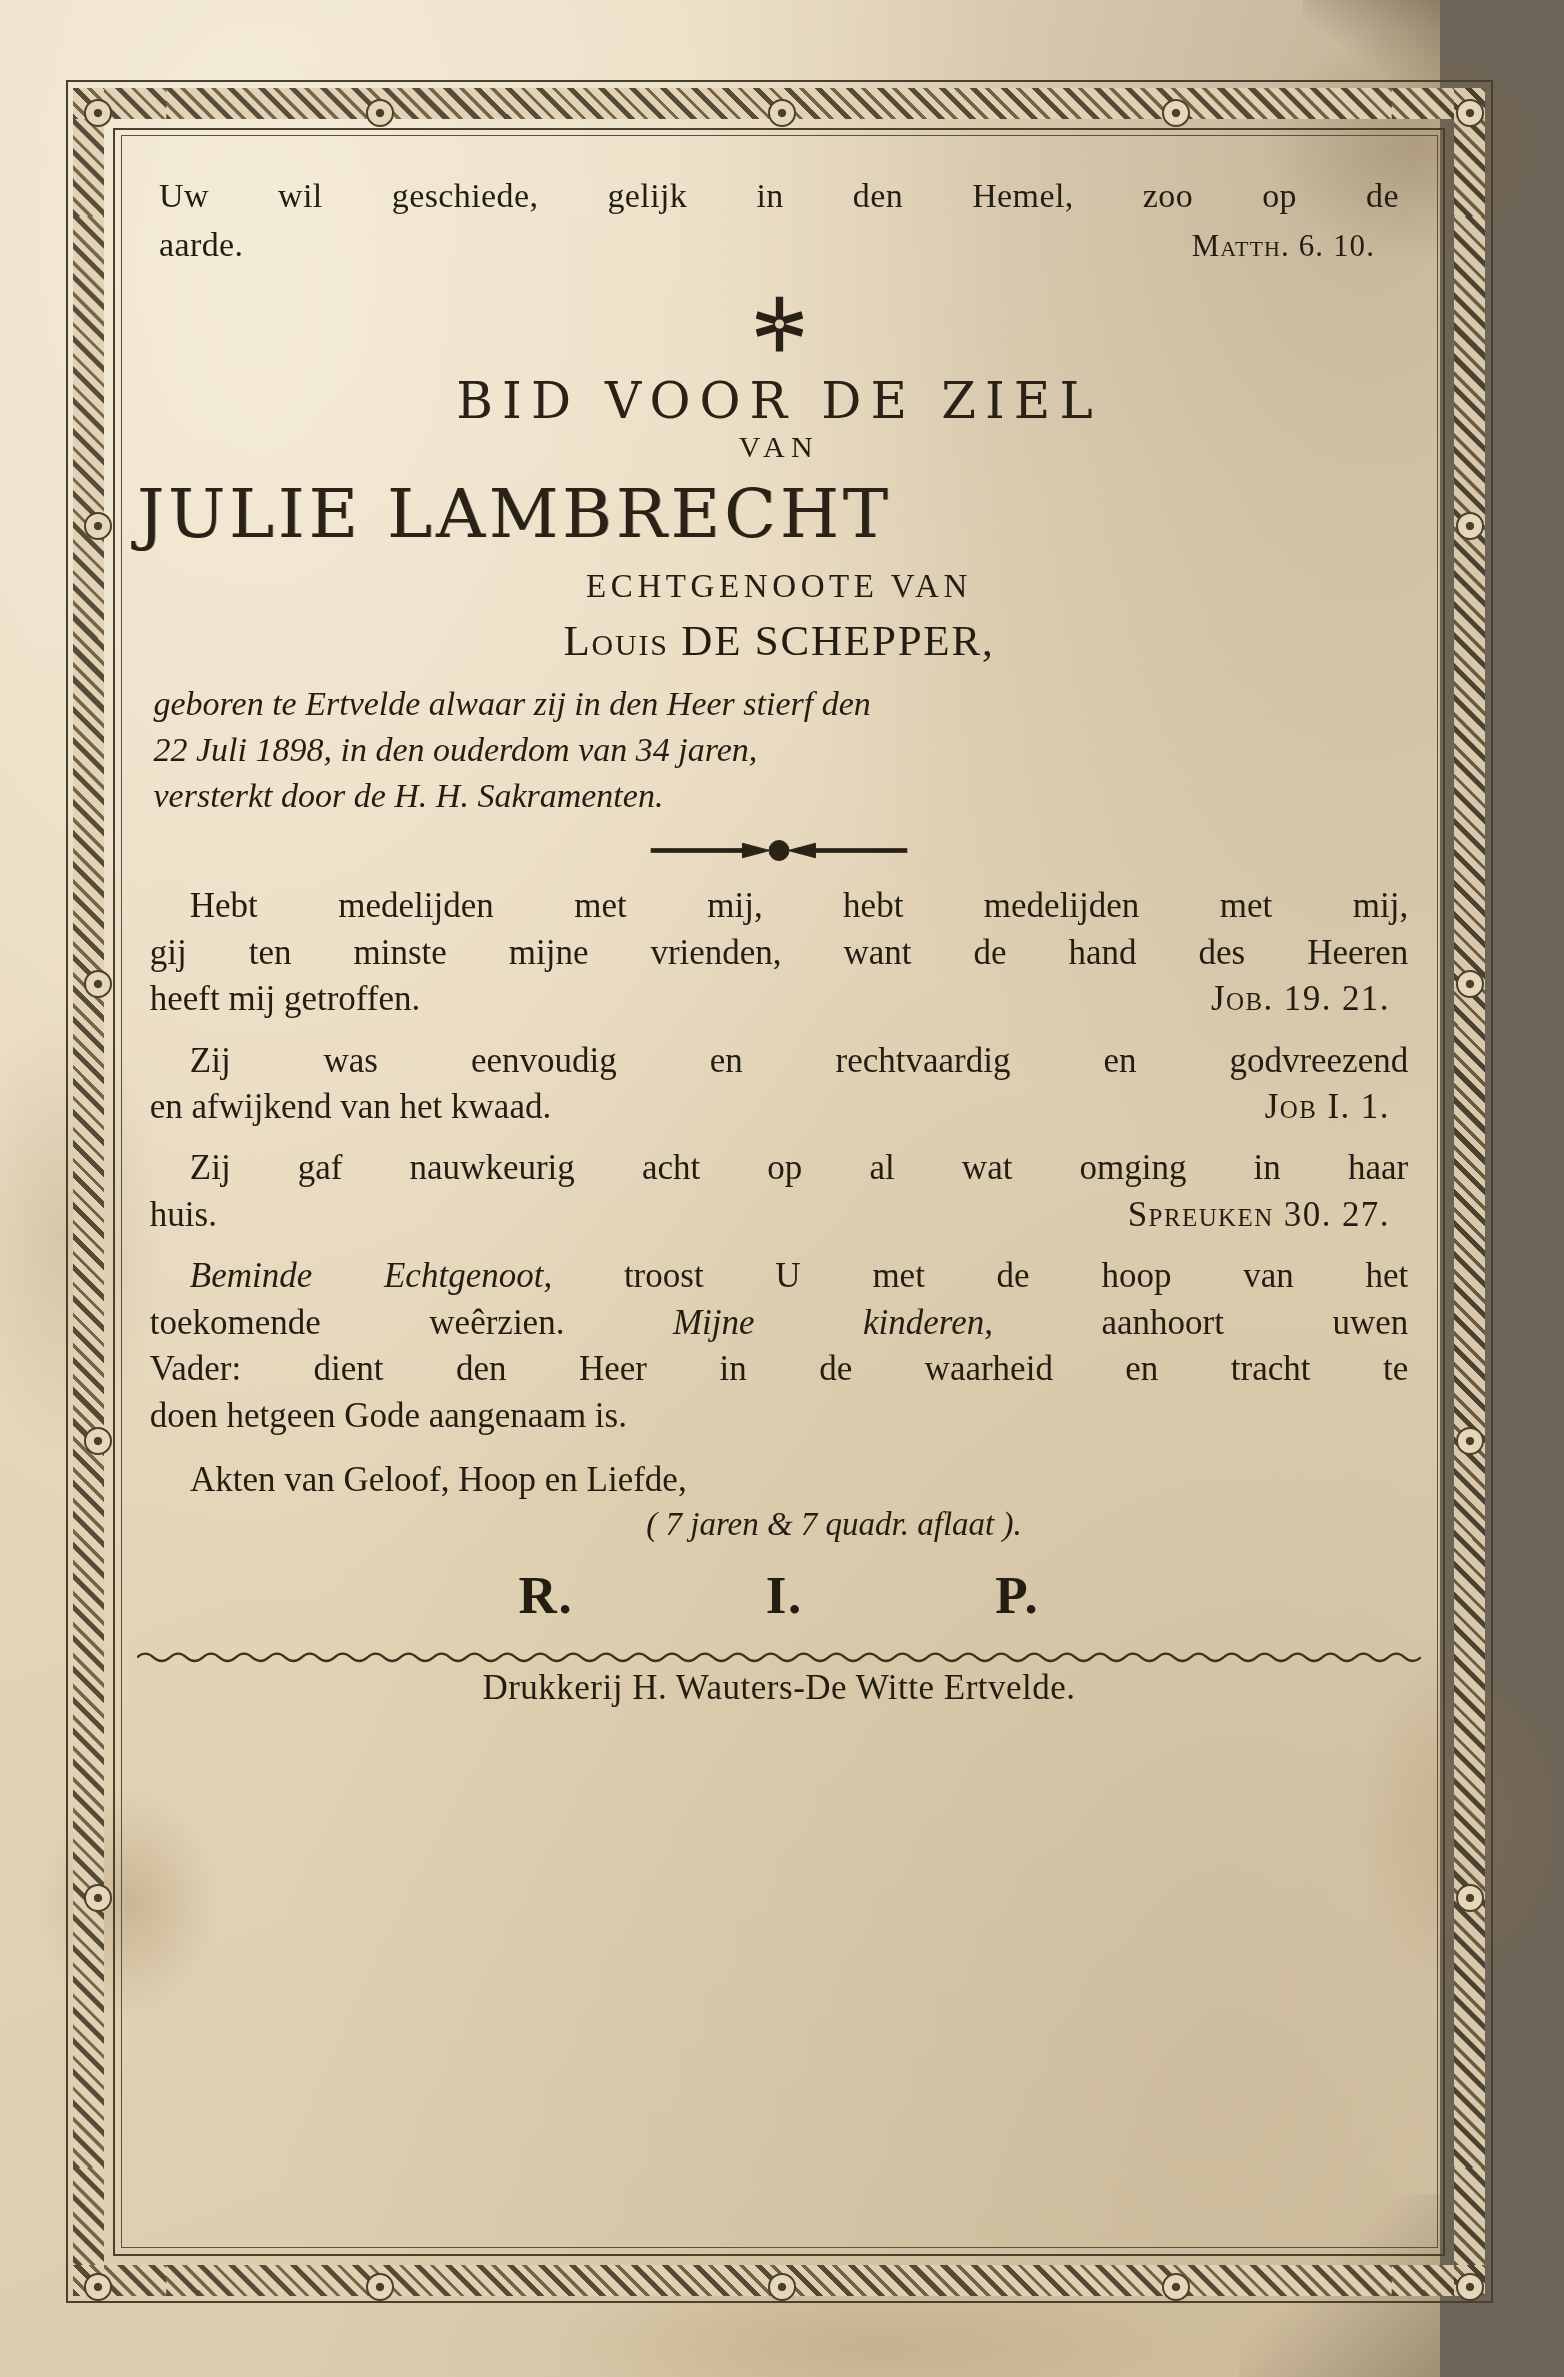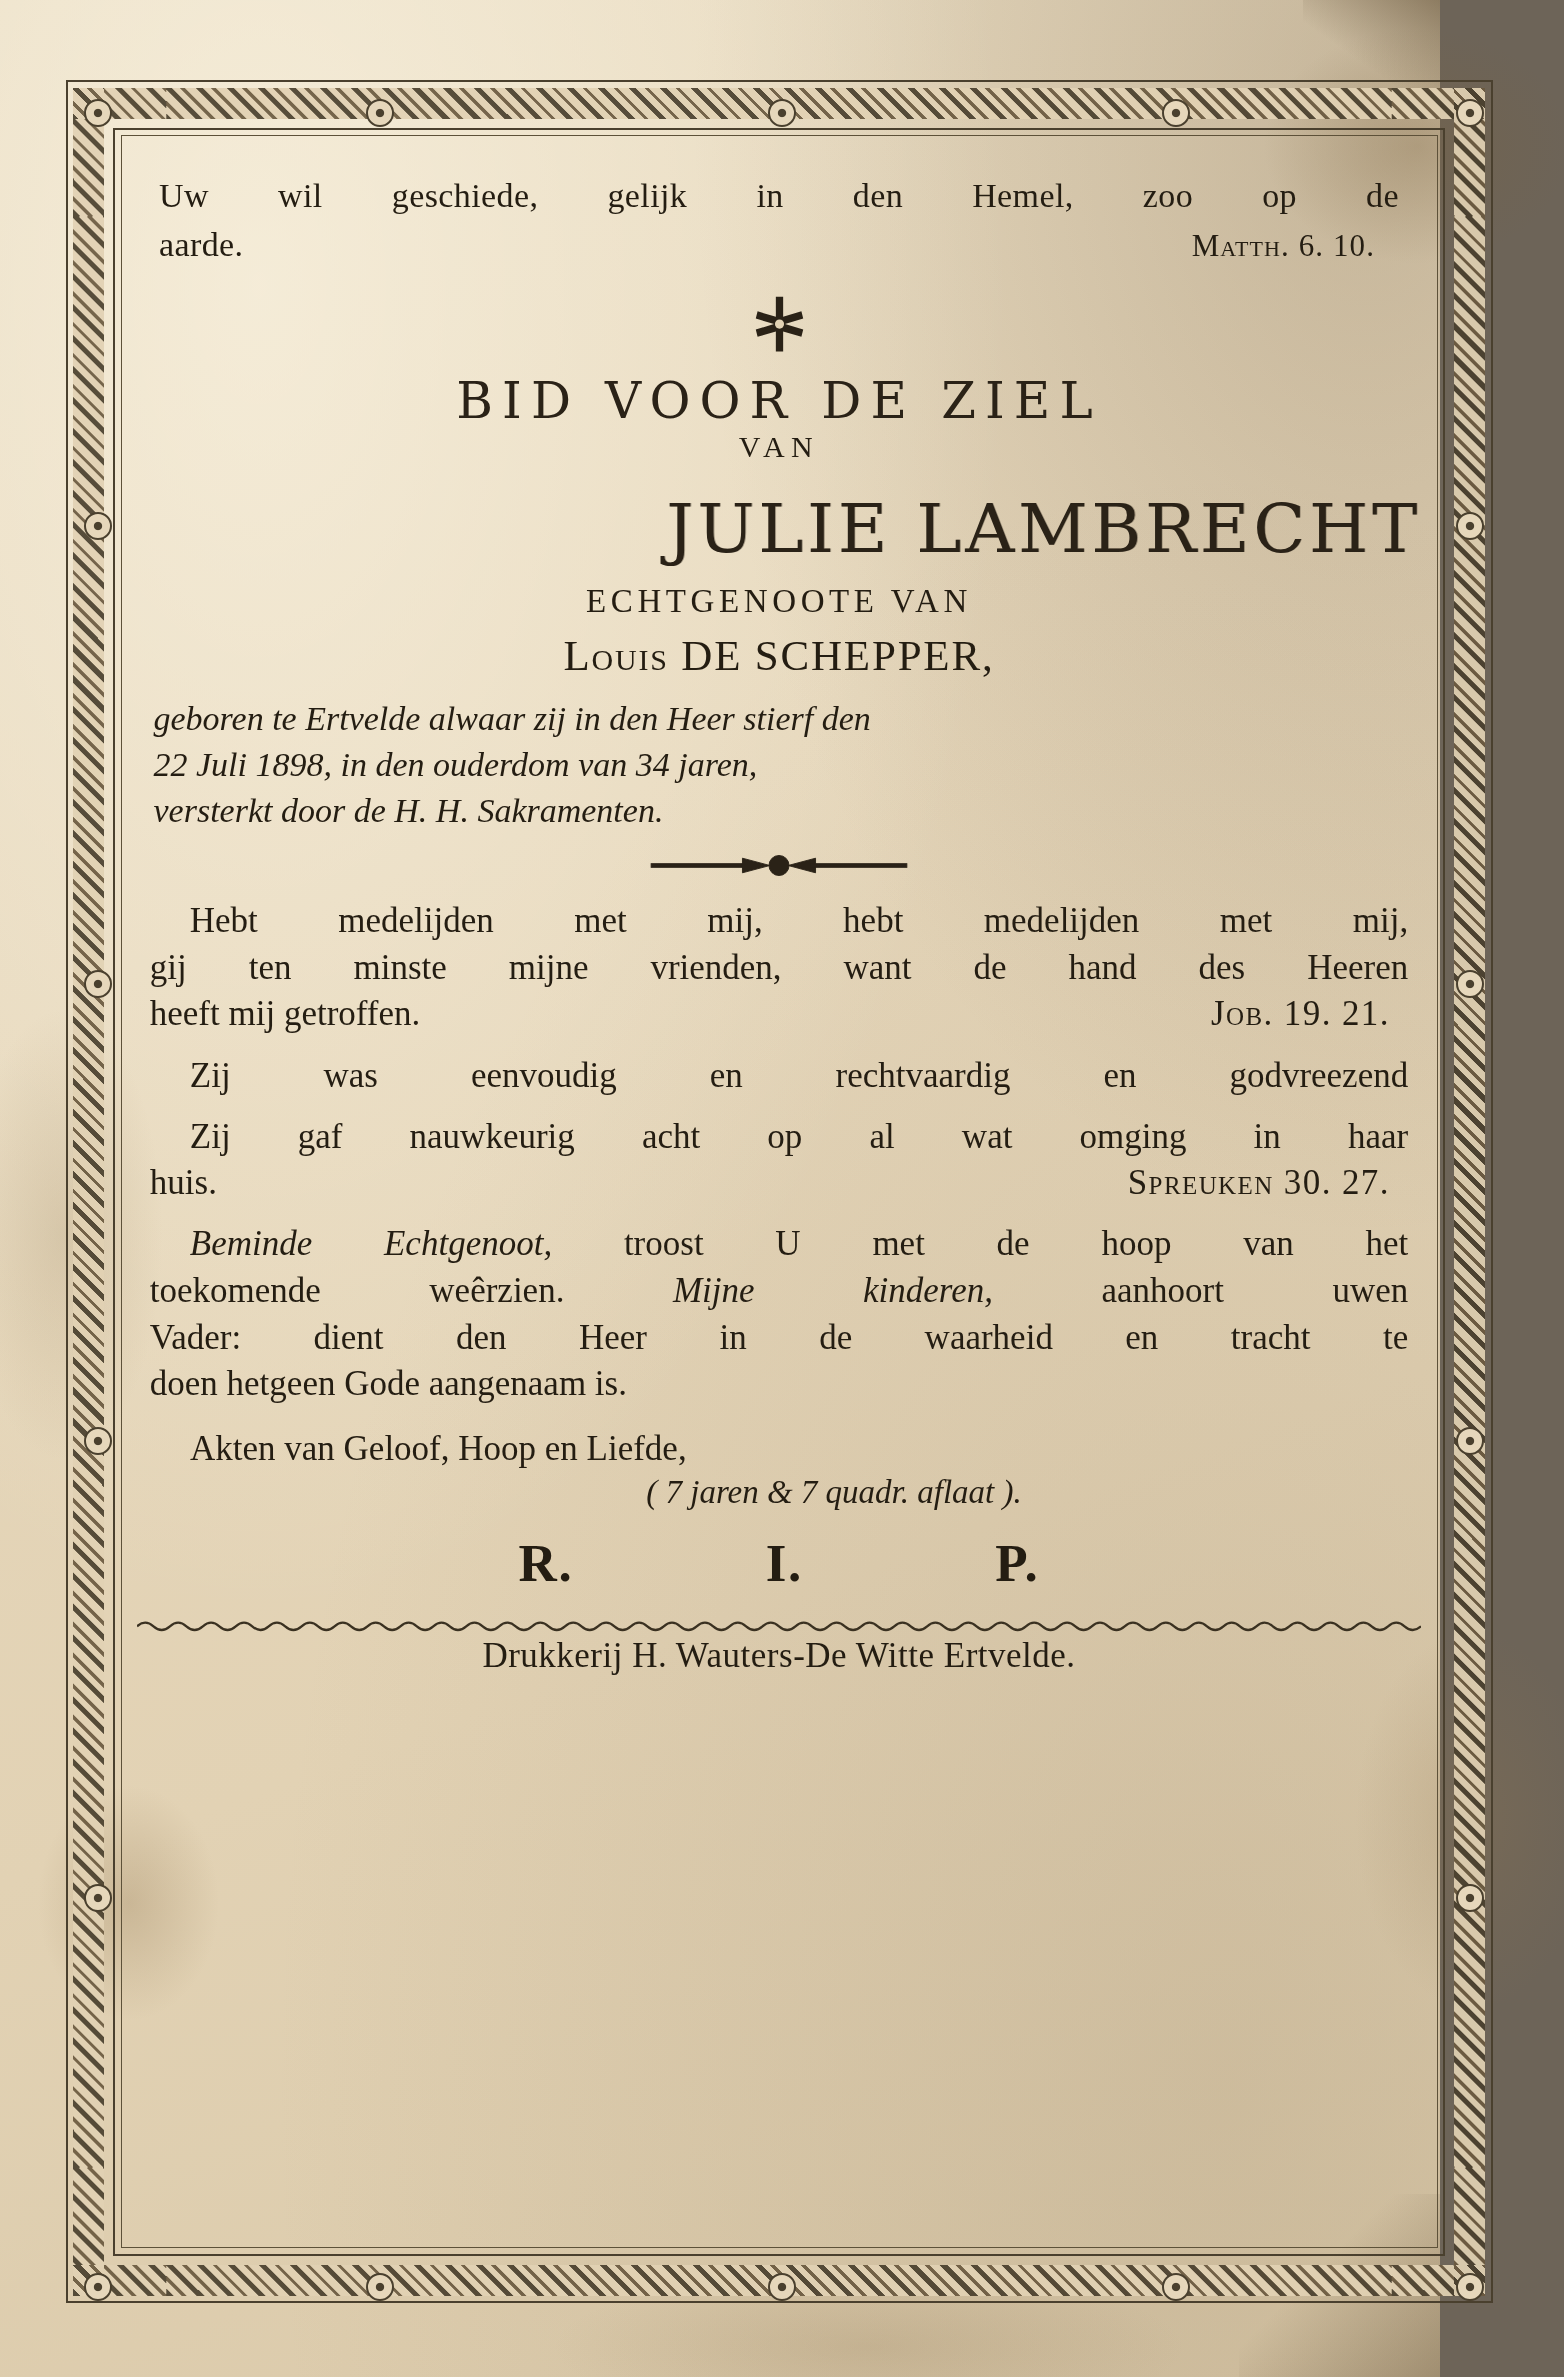--- a/index.html
+++ b/index.html
@@ -150,24 +150,24 @@
     font-weight: 400;
     color: #2a2217;
   }
   .van {
     text-align: center;
     font-size: 30px;
     letter-spacing: 6.4px;
     font-variant: small-caps;
   }
   .name {
-    text-align: right;
+    text-align: left;
     font-size: 68px;
     letter-spacing: 3.7px;
-    margin-top: 25px;
+    margin-top: 10px;
     font-family: "DejaVu Serif", serif;
     color: #2a2217;
     text-shadow: 0.9px 0 0 rgba(40,32,20,0.35);
   }
   .echt {
     text-align: center;
     font-size: 33px;
     letter-spacing: 4.6px;
     margin-top: 14.6px;
     font-variant: small-caps;
@@ -330,20 +330,24 @@
       <span class="justify-all indent">Hebt medelijden met mij, hebt medelijden met mij,</span>
       <span class="justify-all">gij ten minste mijne vrienden, want de hand des Heeren</span>
       <span class="endline">
         <span>heeft mij getroffen.</span>
         <span class="ref">Job. 19. 21.</span>
       </span>
     </div>
 
     <div class="para">
       <span class="justify-all indent">Zij was eenvoudig en rechtvaardig en godvreezend</span>
+      <span class="endline">
+        <span>en afwijkend van het kwaad.</span>
+        <span class="ref">Job I. 1.</span>
+      </span>
     </div>
 
     <div class="para">
       <span class="justify-all indent">Zij gaf nauwkeurig acht op al wat omging in haar</span>
       <span class="endline">
         <span>huis.</span>
         <span class="ref">Spreuken 30. 27.</span>
       </span>
     </div>
 

